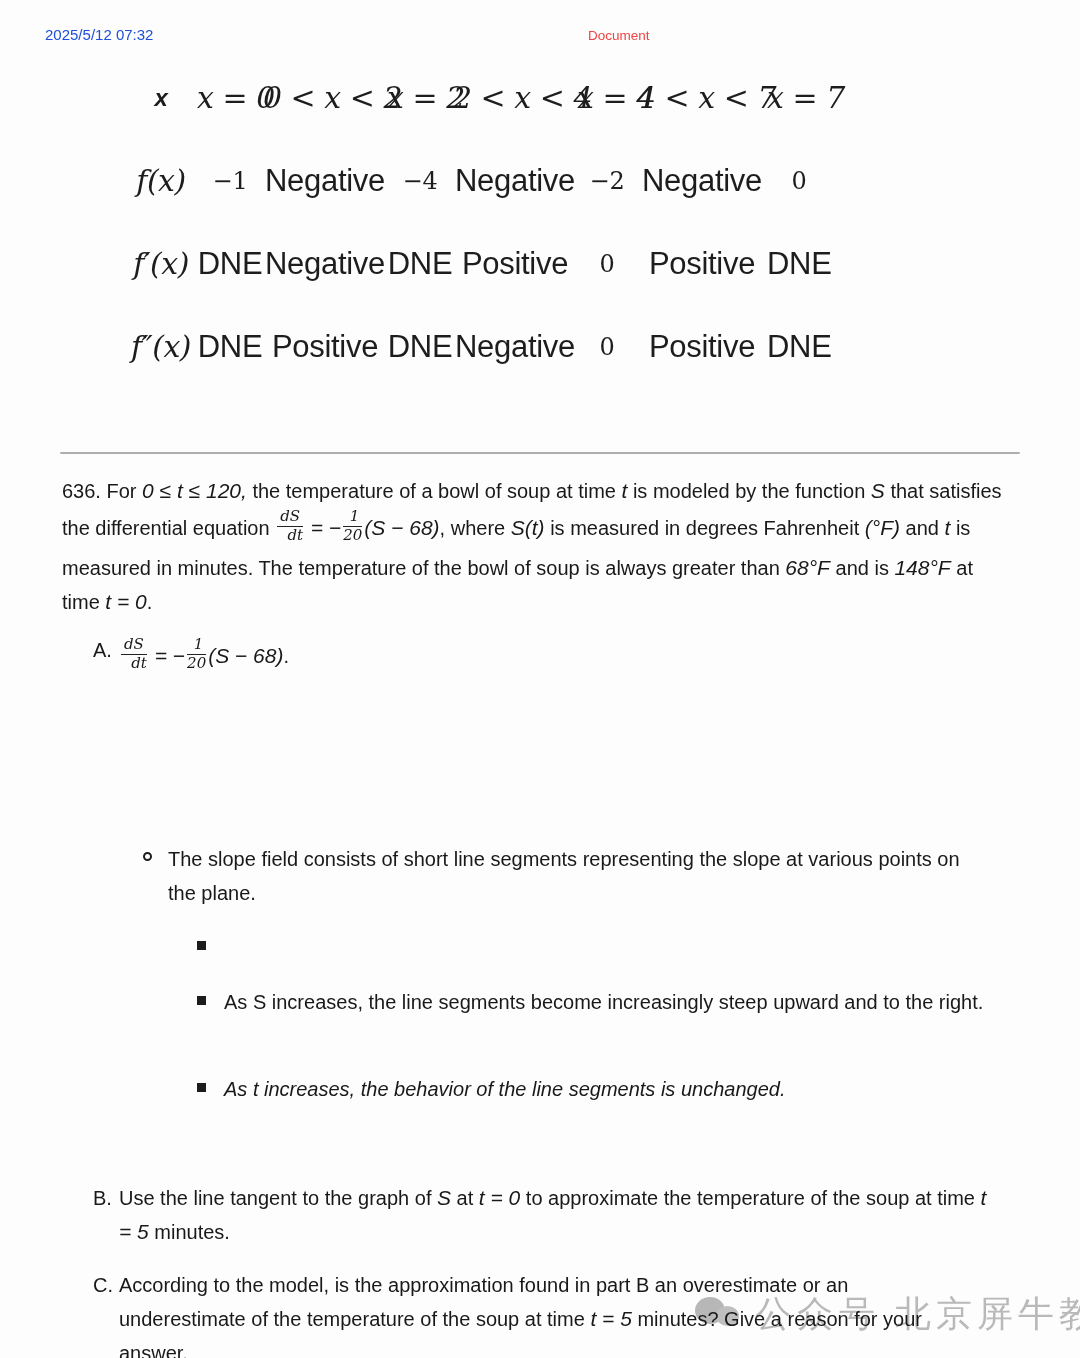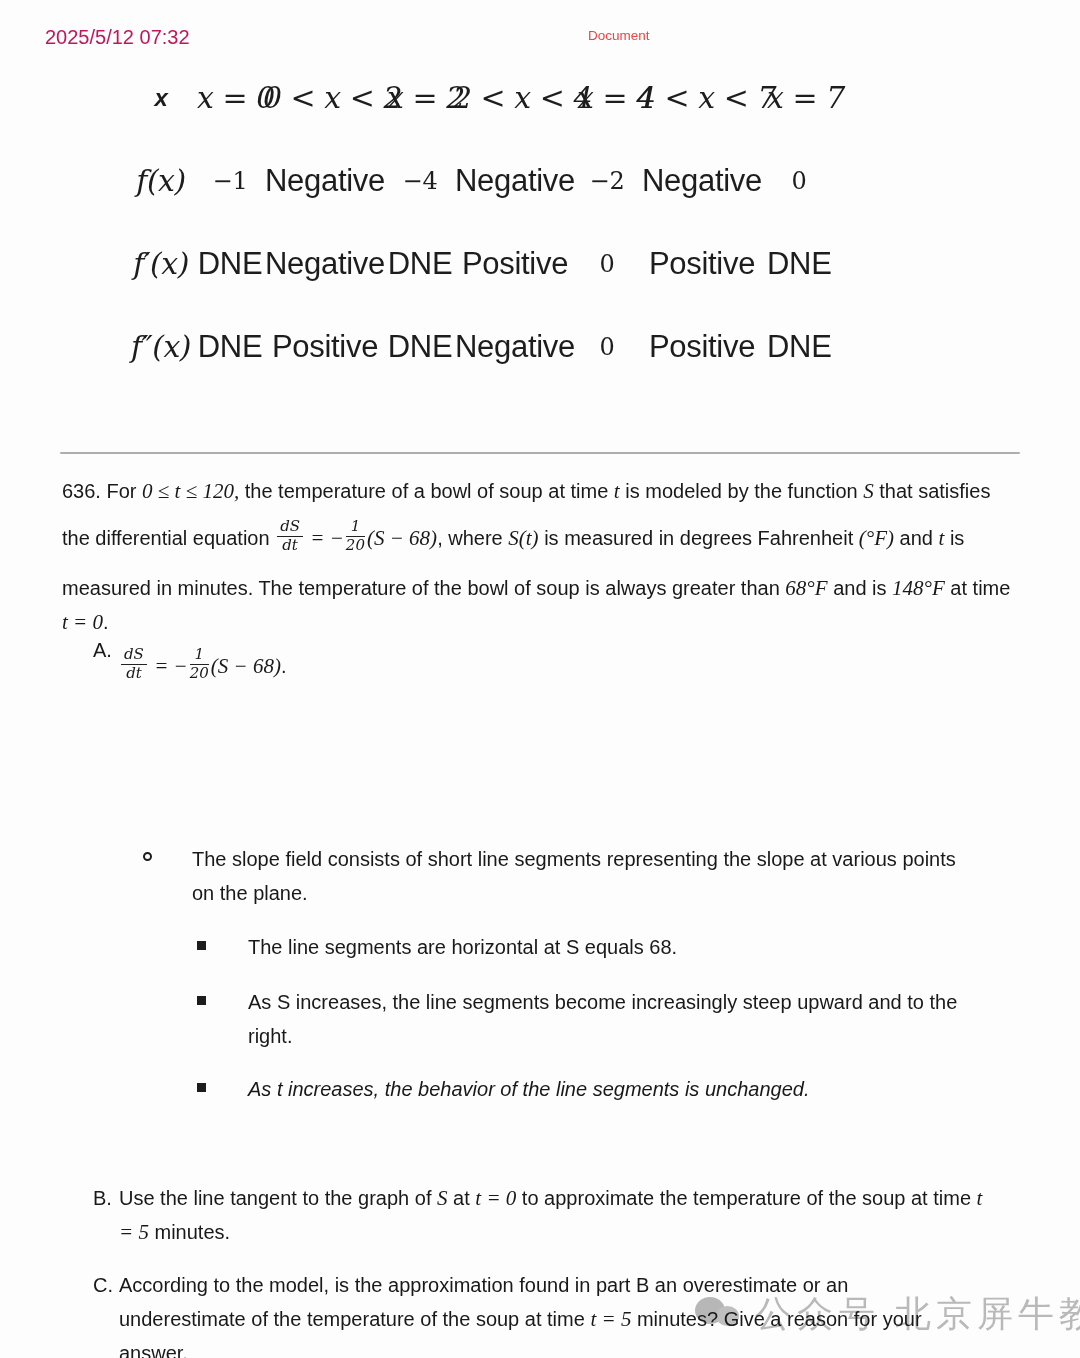--- a/index.html
+++ b/index.html
@@ -3,58 +3,58 @@
 <meta charset="utf-8">
 <style>
   html,body{margin:0;padding:0;}
   body{
     width:1080px;height:1358px;position:relative;overflow:hidden;
     background:#fdfdfd;color:#1c1c1c;
     font-family:"Liberation Sans",sans-serif;
     -webkit-font-smoothing:antialiased;
   }
   
-  .hdr-ts{position:absolute;top:26px;left:45px;font-size:20px;color:#be185d;}
+  .hdr-ts{position:absolute;top:26px;left:45px;font-size:15px;color:#1d4ed8;}
   .hdr-title{position:absolute;top:28px;left:588px;font-size:13.5px;color:#ef4444;}
   
   .vtable{
     position:absolute;top:56px;left:125px;display:grid;
     grid-template-columns:72px 66px 124px 66px 124px 60px 130px 64px;
     grid-auto-rows:83px;align-items:center;
   }
   .cell{text-align:center;letter-spacing:-0.3px;font-size:31px;color:#1d1d1d;white-space:nowrap;}
   .corner{font-family:"Liberation Sans",sans-serif;font-weight:bold;font-style:italic;font-size:24px;}
   .mathhead,.rowlabel{
     font-family:"DejaVu Serif","Liberation Serif",serif;font-style:italic;
     font-size:30px;letter-spacing:-0.5px;
   }
   .num{font-family:"DejaVu Serif","Liberation Serif",serif;font-size:24px;}
   
   .divider{position:absolute;top:452px;left:60px;width:960px;height:2px;background:#aeaeae;border-radius:1px;}
   
   .copy{font-size:20px;line-height:34px;color:#191919;}
-  .m{font-family:Liberation Serif, serif;font-style:italic;font-size:21px;margin-top:12px;}
+  .m{font-family:Liberation Sans, sans-serif;font-style:italic;font-size:21px;margin-top:12px;}
   b.pnum{font-weight:normal;}
   .frac{
-    display:inline-block;vertical-align:middle;text-align:center;
+    display:inline-block;vertical-align:middle;text-align:right;
     font-family:"DejaVu Serif","Liberation Serif",serif;font-style:italic;
-    font-size:15px;line-height:1.05;transform:translateY(-3px);margin:14px 2px;
+    font-size:15px;line-height:1.05;transform:translateY(-3px);margin:4px 2px;
   }
   .frac .fn{display:block;border-bottom:1.4px solid #222;padding:0 3px 1px;}
   .frac .fd{display:block;padding-top:1px;}
   .prob{position:absolute;top:474px;left:62px;width:950px;}
   
   .part{position:absolute;display:flex;}
   .part .letter{flex:none;width:26px;}
   .part-a{top:633px;left:93px;width:884px;}
   .part-b{top:1181px;left:93px;width:900px;}
   .part-c{top:1268px;left:93px;width:884px;z-index:2;}
   .eqline{margin-top:3px;}
   
-  .bullet{position:absolute;display:flex;gap:24px;}
+  .bullet{position:absolute;display:flex;}
   .bullet-main{top:842px;left:143px;width:834px;}
   .bullet-main .mk{
     flex:none;width:9px;height:9px;border:2.5px solid #1c1c1c;border-radius:50%;
     margin:10px 16px 0 0;box-sizing:border-box;
   }
   .bullet-sub .mk{
     flex:none;width:9px;height:9px;background:#1c1c1c;margin:11px 18px 0 0;
   }
   .sub1{top:930px;left:197px;width:800px;}
   .sub2{top:985px;left:197px;width:800px;}
@@ -128,21 +128,20 @@
     <div class="eqline"><span class="frac"><span class="fn">dS</span><span class="fd">dt</span></span><span class="m"> = −</span><span class="frac"><span class="fn">1</span><span class="fd">20</span></span><span class="m">(S − 68)</span><span>.</span></div>
   </span>
 </div>
 
 <div class="bullet bullet-main copy">
   <span class="mk"></span>
   <span>The slope field consists of short line segments representing the slope at various points on the plane.</span>
 </div>
 <div class="bullet bullet-sub sub1 copy">
   <span class="mk"></span>
-  <span>The line segments are horizontal at S equals 68.</span>
 </div>
 <div class="bullet bullet-sub sub2 copy">
   <span class="mk"></span>
   <span>As S increases, the line segments become increasingly steep upward and to the right.</span>
 </div>
 <div class="bullet bullet-sub sub3 copy">
   <span class="mk"></span>
   <span>As t increases, the behavior of the line segments is unchanged.</span>
 </div>
 

